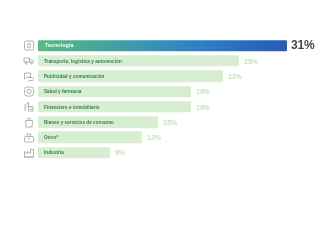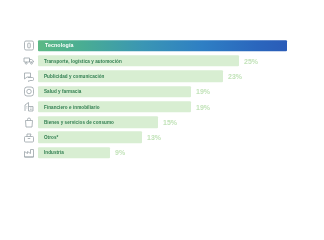--- a/index.html
+++ b/index.html
@@ -48,20 +48,21 @@
       <span class="icon-cell">
         <svg width="12" height="12" viewBox="0 0 24 24" fill="none" stroke="#9aa3a8" stroke-width="1.6">
           <rect x="3" y="3" width="18" height="18" rx="3"></rect>
           <rect x="9.5" y="7.5" width="5" height="9" rx="1"></rect>
         </svg>
       </span>
       <div class="bar-area">
         <div class="bar highlight" style="width:249px">
           <span class="bar-label">Tecnología</span>
         </div>
+        <span class="value highlight-value" style="left:253px">31%</span>
       </div>
     </div>
 
     <div class="row">
       <span class="icon-cell">
         <svg width="12" height="12" viewBox="0 0 24 24" fill="none" stroke="#9aa3a8" stroke-width="1.6">
           <path d="M2 7h11v8H2z"></path>
             <path d="M13 10h4l4 3v2h-8z"></path>
           <circle cx="6.5" cy="17.5" r="1.8"></circle>
             <circle cx="17" cy="17.5" r="1.8"></circle>

